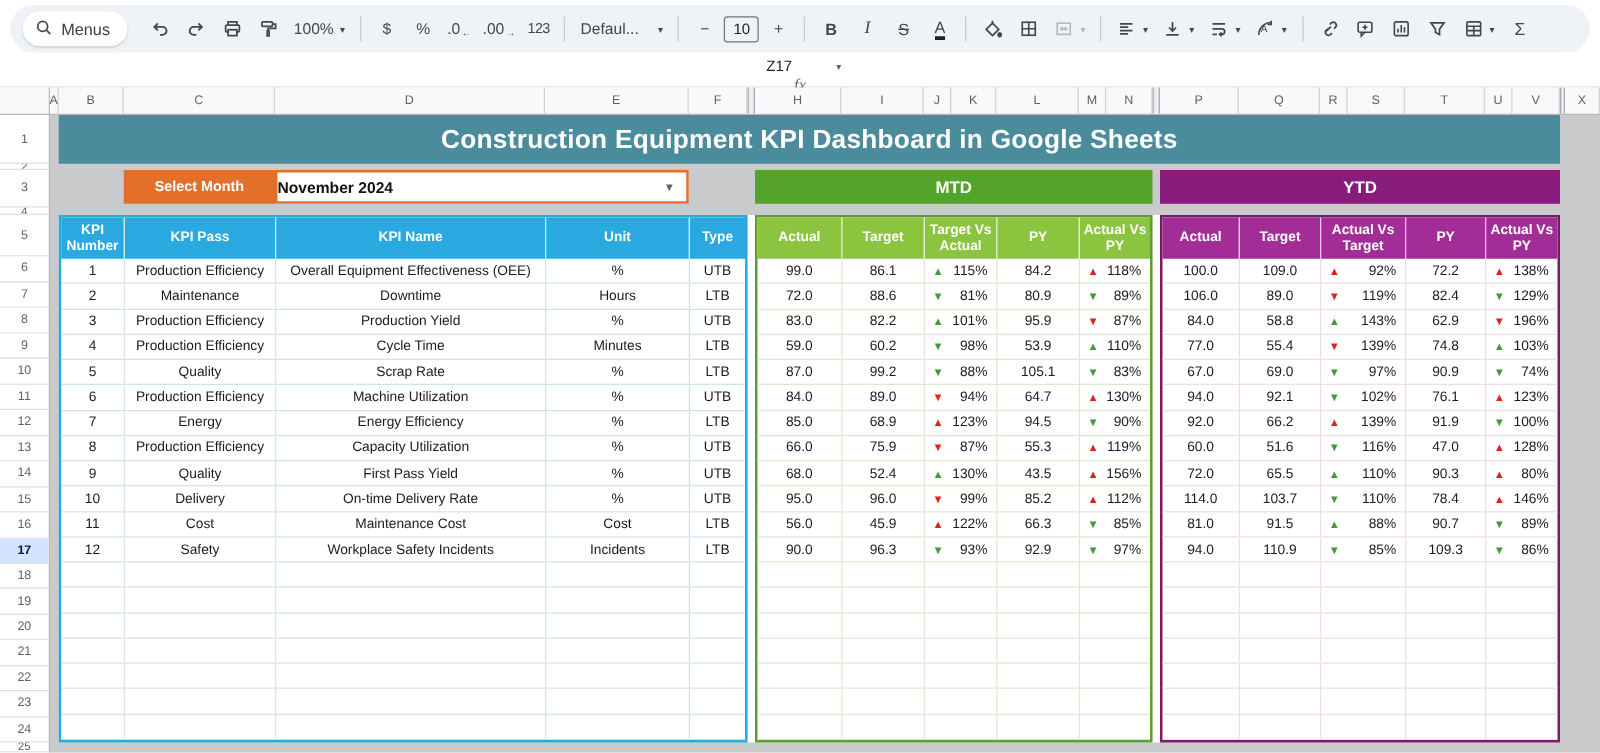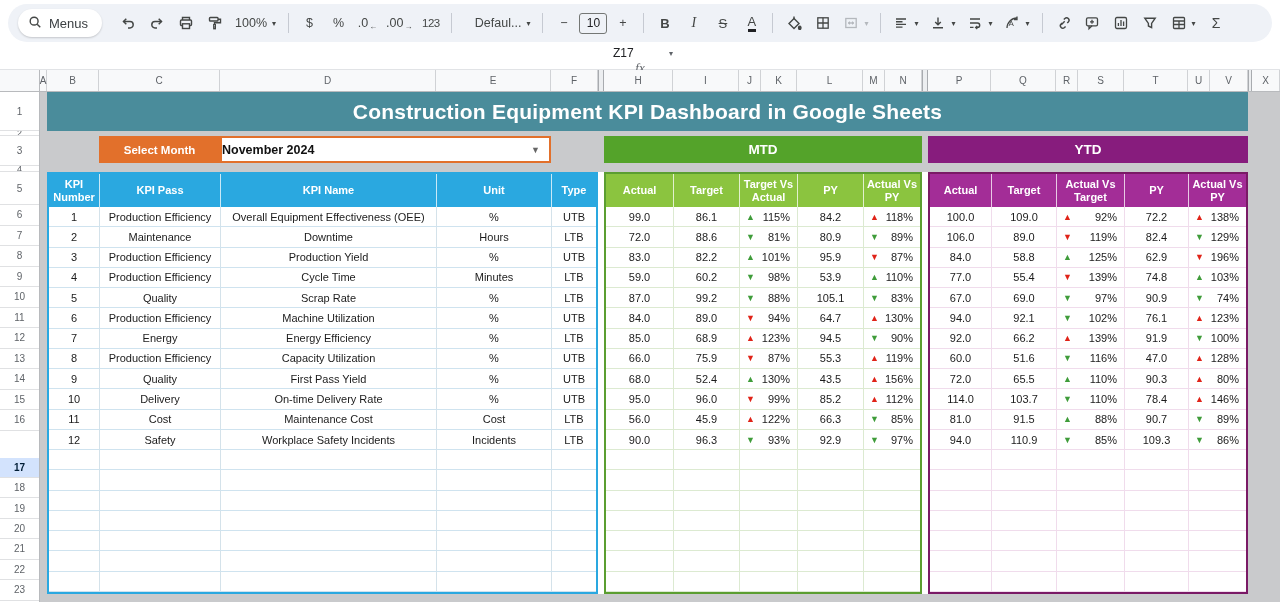--- a/index.html
+++ b/index.html
@@ -154,21 +154,21 @@
     <div class="tb-btn">
       <span>.0</span>
         <span class="mini-arrow">←</span>
     </div>
     <div class="tb-btn">
       <span>.00</span>
         <span class="mini-arrow">→</span>
     </div>
     <div class="tb-btn num-ic">123</div>
     <div class="tb-sep"></div>
-    <div class="tb-btn wide" style="width:76px; justify-content:flex-end;">
+    <div class="tb-btn wide" style="width:76px; justify-content:space-between;">
       <span>Defaul...</span>
         <span class="caret">▾</span>
     </div>
     <div class="tb-sep"></div>
     <div class="tb-btn">−</div>
     <div class="fs-box">10</div>
     <div class="tb-btn">+</div>
     <div class="tb-sep"></div>
     <div class="tb-btn bold-b">B</div>
     <div class="tb-btn italic-i">I</div>
@@ -308,21 +308,21 @@
       <div class="rowh" style="height: 20.5px;">7</div>
       <div class="rowh" style="height: 20.5px;">8</div>
       <div class="rowh" style="height: 20.5px;">9</div>
       <div class="rowh" style="height: 20.5px;">10</div>
       <div class="rowh" style="height: 20.5px;">11</div>
       <div class="rowh" style="height: 20.5px;">12</div>
       <div class="rowh" style="height: 20.5px;">13</div>
       <div class="rowh" style="height: 20.5px;">14</div>
       <div class="rowh" style="height: 20.5px;">15</div>
       <div class="rowh" style="height: 20.5px;">16</div>
-      <div class="rowh sel" style="height: 20.5px; margin-top: 27px;">17</div>
+      <div class="rowh sel" style="height: 20.5px;">17</div>
       <div class="rowh" style="height: 20.43px;">18</div>
       <div class="rowh" style="height: 20.43px;">19</div>
       <div class="rowh" style="height: 20.43px;">20</div>
       <div class="rowh" style="height: 20.43px;">21</div>
       <div class="rowh" style="height: 20.43px;">22</div>
       <div class="rowh" style="height: 20.43px;">23</div>
       <div class="rowh" style="height: 20.43px;">24</div>
       <div class="rowh" style="height: 8px; font-size: 9px; line-height: 14px;">25</div>
     </div>
   <div class="canvas">
@@ -724,21 +724,21 @@
           <div class="vs">
             <div class="arr green">▼</div>
             <div class="val">129%</div>
           </div>
         </div>
         <div class="trow">
           <div class="tcell">84.0</div>
           <div class="tcell">58.8</div>
           <div class="vs">
             <div class="arr green">▲</div>
-            <div class="val">125%</div>
+            <div class="val">143%</div>
           </div>
           <div class="tcell">62.9</div>
           <div class="vs">
             <div class="arr red">▼</div>
             <div class="val">196%</div>
           </div>
         </div>
         <div class="trow">
           <div class="tcell">77.0</div>
           <div class="tcell">55.4</div>

